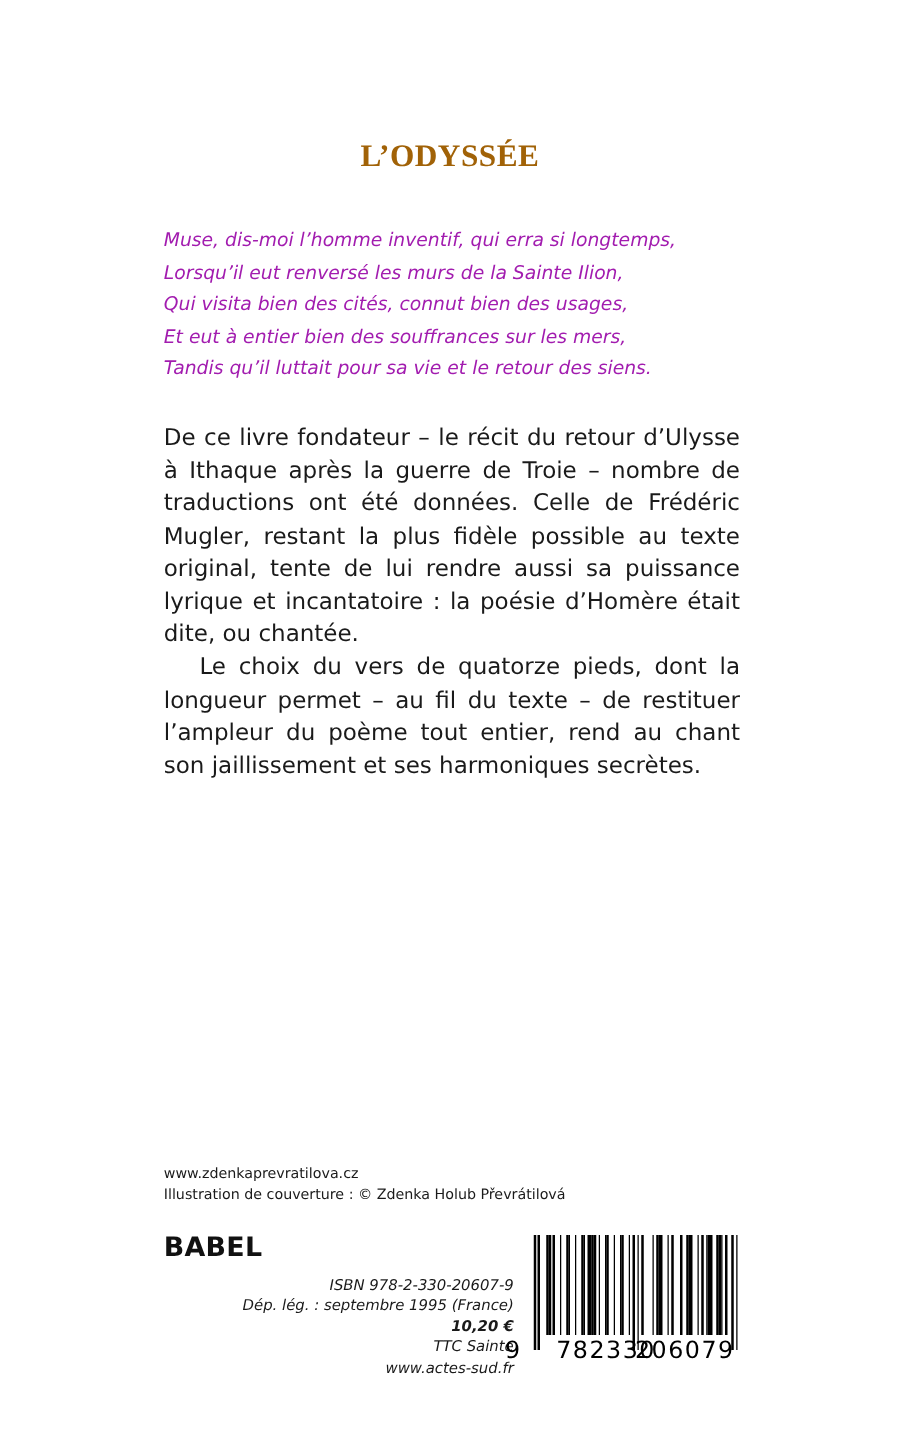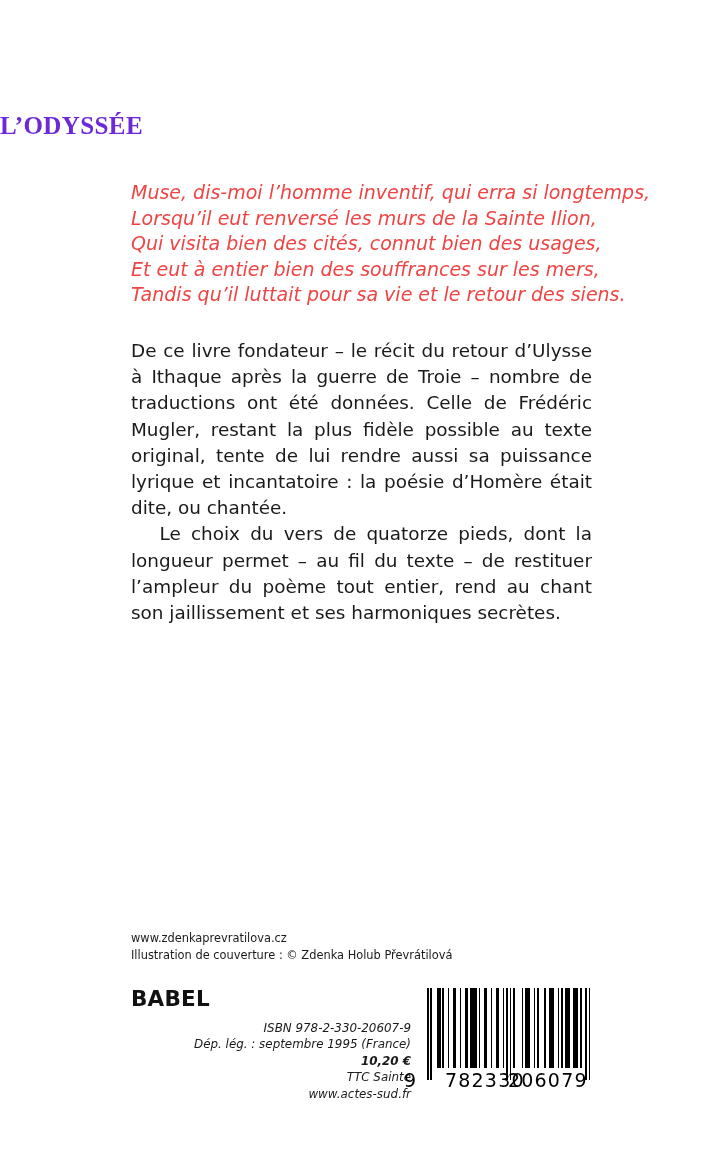--- a/index.html
+++ b/index.html
@@ -21,38 +21,39 @@
     inset: 0;
     background: #ffffff;
   }
 
   
   .title {
     position: absolute;
     left: 0;
     top: 112px;
     width: 720px;
+    text-align: center;
     font-family: "Liberation Serif", serif;
     font-weight: bold;
     font-size: 25px;
     letter-spacing: 0.4px;
-    color: #6d28d9;
+    color: #a16207;
   }
 
   
   .verse {
     position: absolute;
     left: 131px;
     top: 180px;
     width: 465px;
     font-family: "DejaVu Sans", sans-serif;
     font-style: italic;
-    font-size: 19px;
+    font-size: 15px;
     line-height: 25.6px;
-    color: #ef4444;
+    color: #a21caf;
     white-space: nowrap;
   }
   .verse-line { display: block; }
 
   
   .blurb {
     position: absolute;
     left: 131px;
     top: 338px;
     width: 461px;

